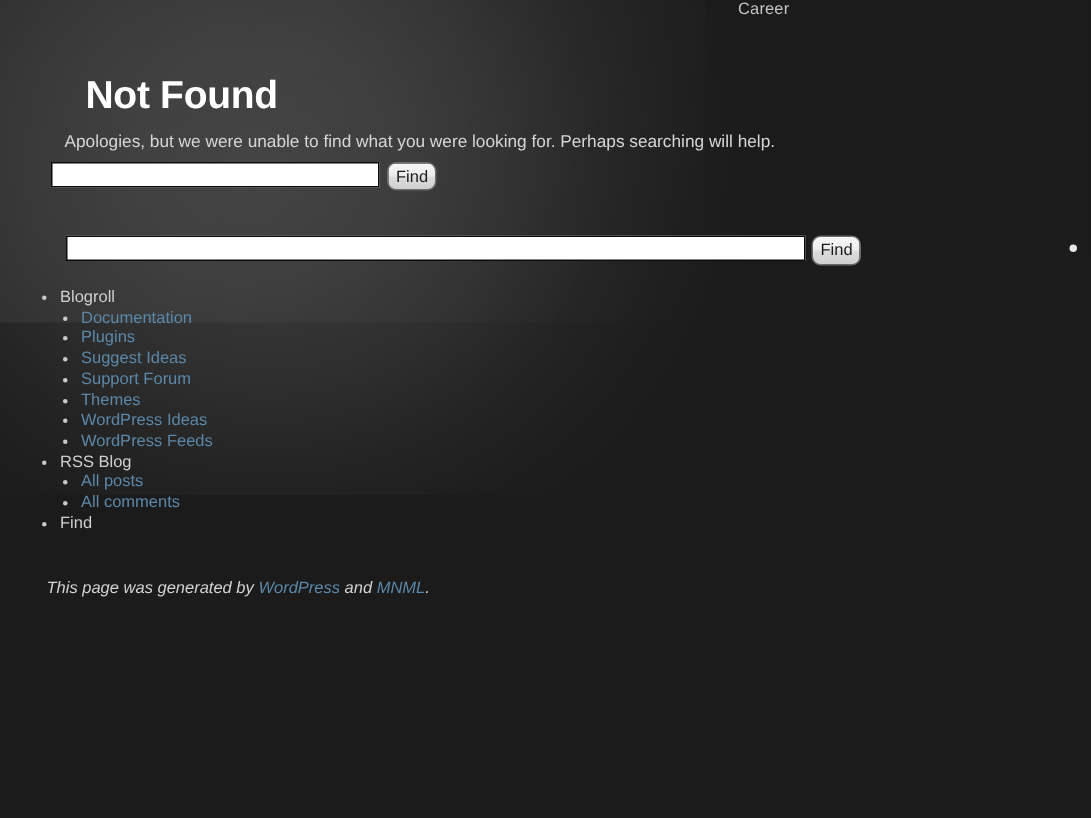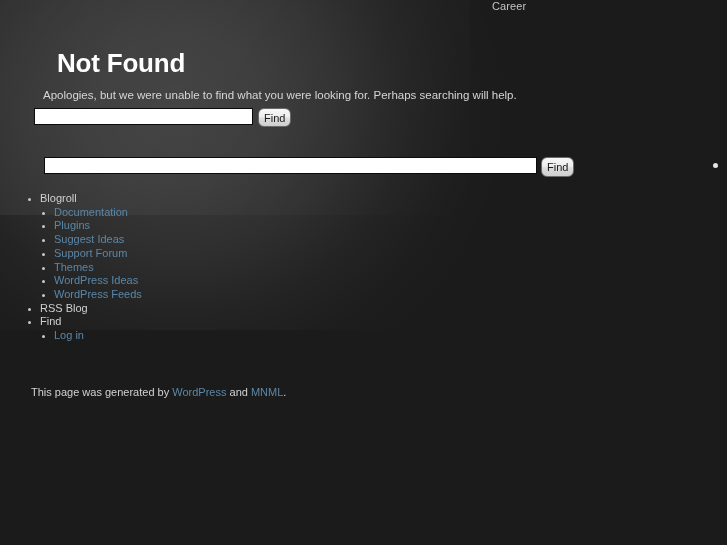--- a/index.html
+++ b/index.html
@@ -183,20 +183,21 @@
   .group-label { color: #cfcfcf; }
 
   
   .site-footer {
     position: absolute;
     left: 31px;
     top: 386px;
     font-size: 11px;
     line-height: 13px;
     color: #d2d2d2;
+    font-style: italic;
   }
   .site-footer a {
     color: #5b87a8;
     text-decoration: none;
   }
 </style>
 </head>
 <body>
 
 <div id="bg-base"></div>
@@ -235,27 +236,28 @@
           <li><a href="#">Suggest Ideas</a></li>
           <li><a href="#">Support Forum</a></li>
           <li><a href="#">Themes</a></li>
           <li><a href="#">WordPress Ideas</a></li>
           <li><a href="#">WordPress Feeds</a></li>
         </ul>
       </li>
 
       <li>
         <span class="group-label">RSS Blog</span>
+        <ul>
+          <li><a href="#">All posts</a></li>
+          <li><a href="#">All comments</a></li>
+        </ul>
       </li>
 
       <li>
         <span class="group-label">Find</span>
-        <ul>
-          <li><a href="#">Log in</a></li>
-        </ul>
       </li>
 
     </ul>
   </div>
 
   <div class="site-footer">
     <span>This page was generated by </span><a href="#">WordPress</a><span> and </span><a href="#">MNML</a><span>.</span>
   </div>
 
 </div>

